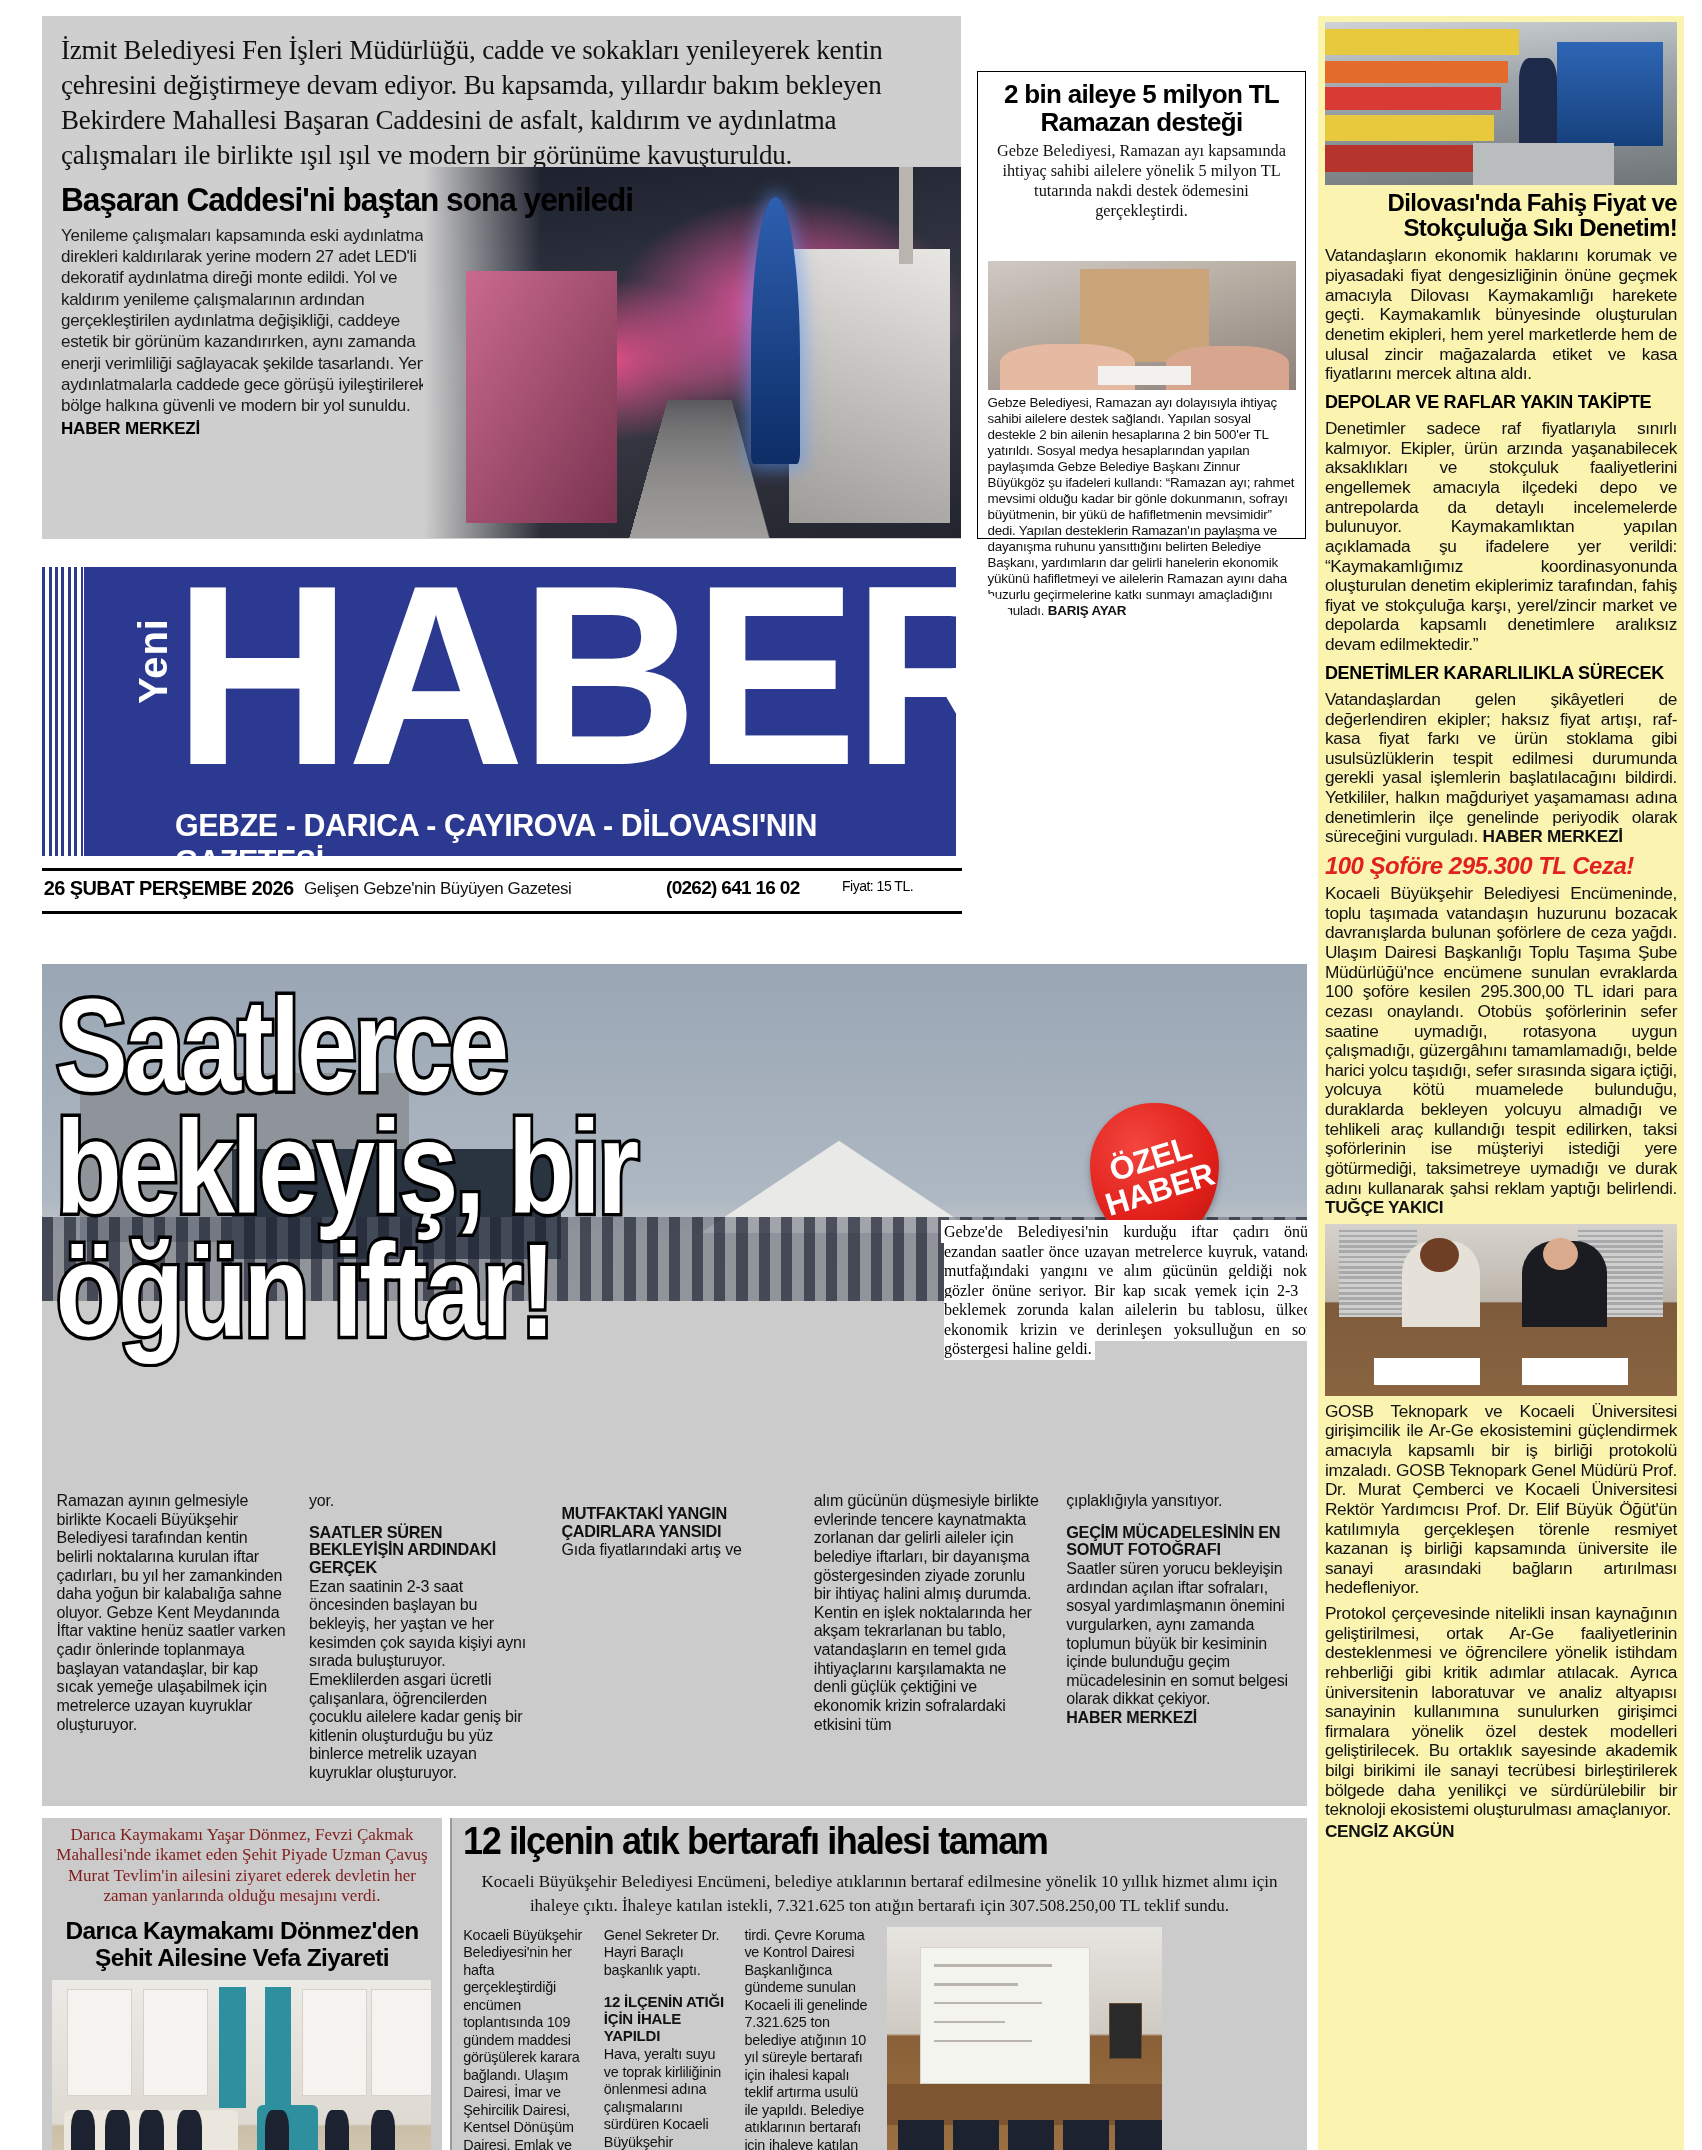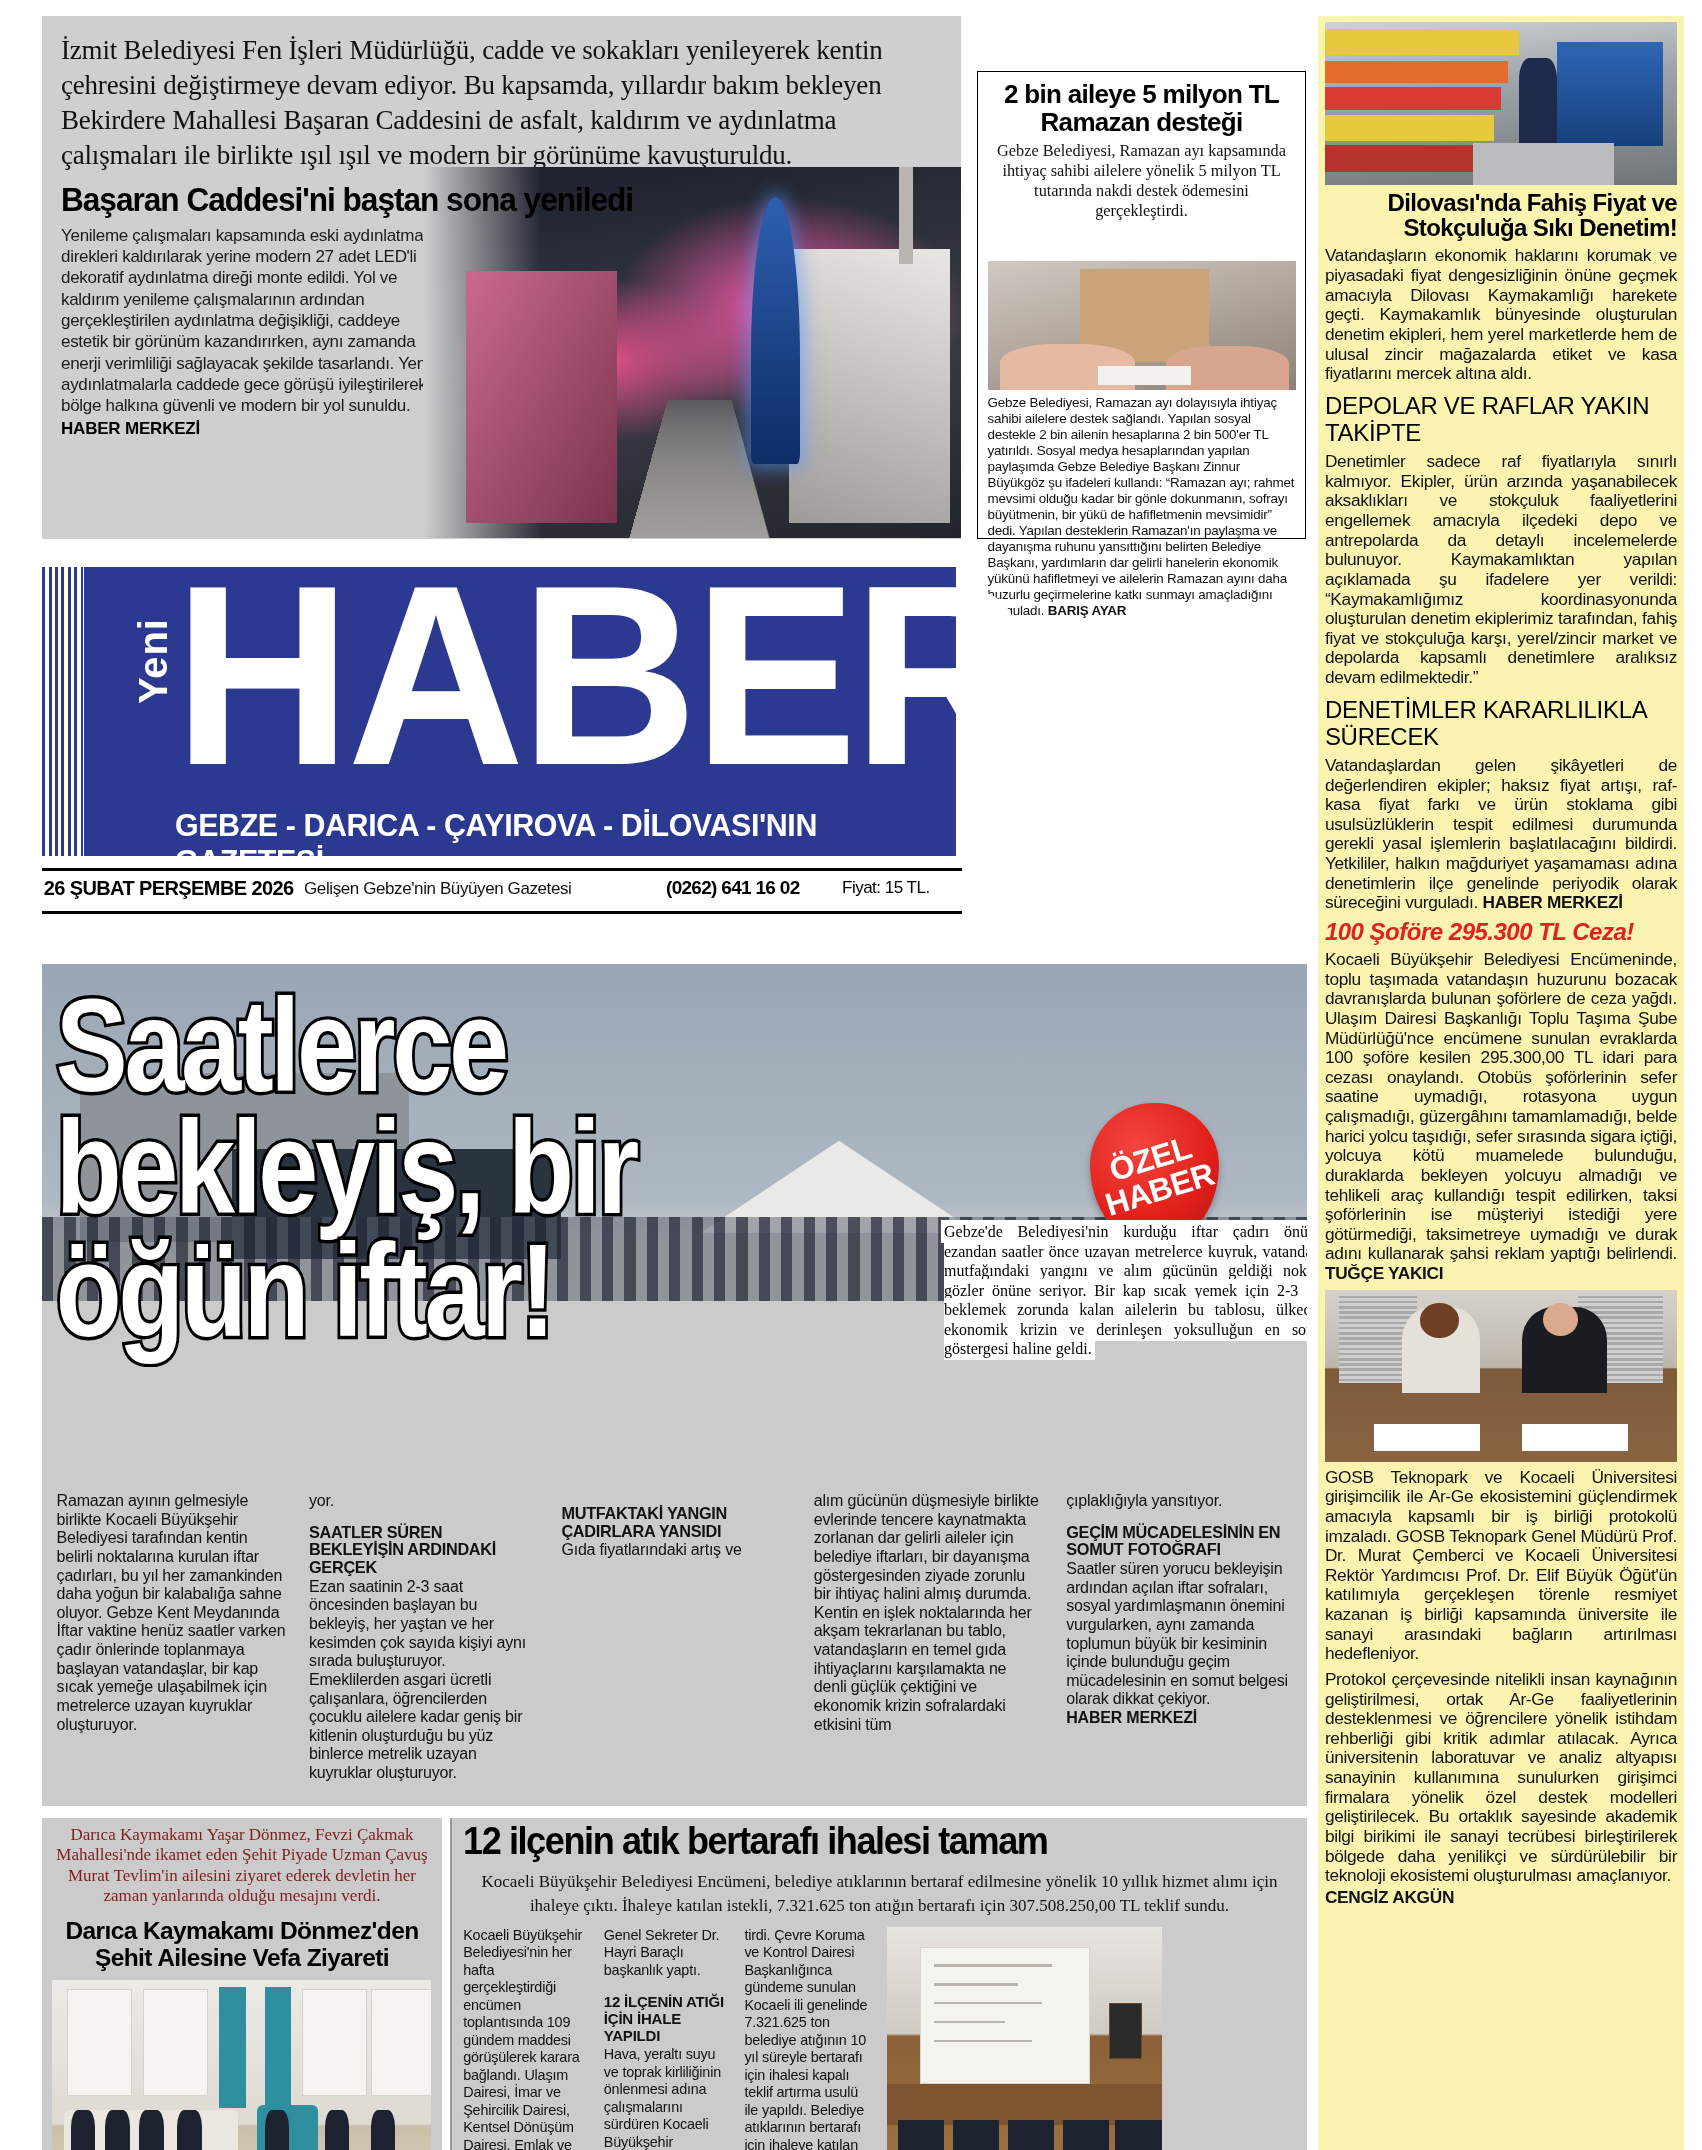--- a/index.html
+++ b/index.html
@@ -108,21 +108,21 @@
   }
   .rail-lead{
     font-family:"Liberation Serif", serif; font-size:17.6px; line-height:1.185;
     text-align:center; color:#111; margin-top:4.3px; letter-spacing:-0.1px;
   }
   .rail-body{
     font-size:17.3px; line-height:1.135; color:#111; text-align:justify;
     letter-spacing:-0.3px; margin-top:6px;
   }
   .rail-sub{
-    font-weight:normal; font-size:24px; line-height:1.10; color:#000; margin-top:9.5px;
+    font-weight:bold; font-size:18px; line-height:1.10; color:#000; margin-top:9.5px;
     letter-spacing:-0.3px;
   }
   .rail-body b{font-weight:bold;}
   .rail-redhead{
     color:#e2211c; font-weight:bold; font-style:italic; font-size:24px; line-height:1.05;
     margin-top:6px; letter-spacing:-0.5px;
   }
   .rail-redhead2{
     color:#e2211c; font-weight:bold; font-size:21.5px; line-height:1.06; text-align:center;
     margin-top:8.6px; letter-spacing:-0.5px;
@@ -165,21 +165,21 @@
   .mh-sub{
     position:absolute; left:91px; top:241px; width:800px;
     color:#fff; font-weight:bold; font-size:31px; letter-spacing:-0.4px;
     transform:scaleX(0.98); transform-origin:left center;
   }
   .mh-rule{position:absolute; left:0; top:301px; width:920px; height:3px; background:#000;}
   .mh-info{position:absolute; left:0; top:310px; width:920px; height:30px;}
   .mh-date{position:absolute; left:1.7px; top:0; font-weight:bold; font-size:20px; letter-spacing:-0.6px;}
   .mh-slogan{position:absolute; left:262px; top:1.7px; font-size:17px; letter-spacing:-0.4px; color:#111;}
   .mh-phone{position:absolute; left:624px; top:0; font-weight:bold; font-size:19px; letter-spacing:-0.7px;}
-  .mh-price{position:absolute; left:800px; top:0.9px; font-size:17px; letter-spacing:-0.5px;}
+  .mh-price{position:absolute; left:800px; top:0.9px; font-size:14px; letter-spacing:-0.5px;}
   .mh-rule2{position:absolute; left:0; top:344px; width:920px; height:2.6px; background:#000;}
 
   
   .main-story{
     position:absolute; left:42px; top:964px; width:1265px; height:842px;
     background:#cbcbcb; overflow:hidden;
   }
   .ms-photo{
     position:absolute; left:0; top:0; width:1265px; height:842px;
     background:

